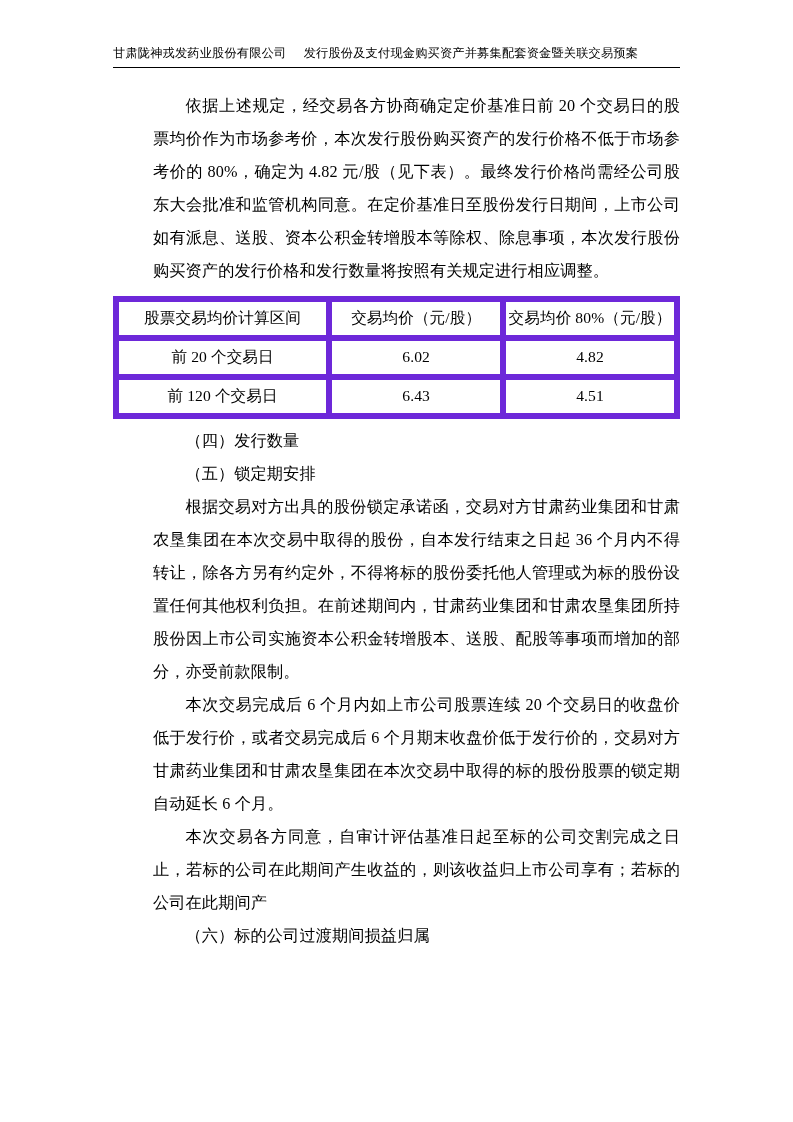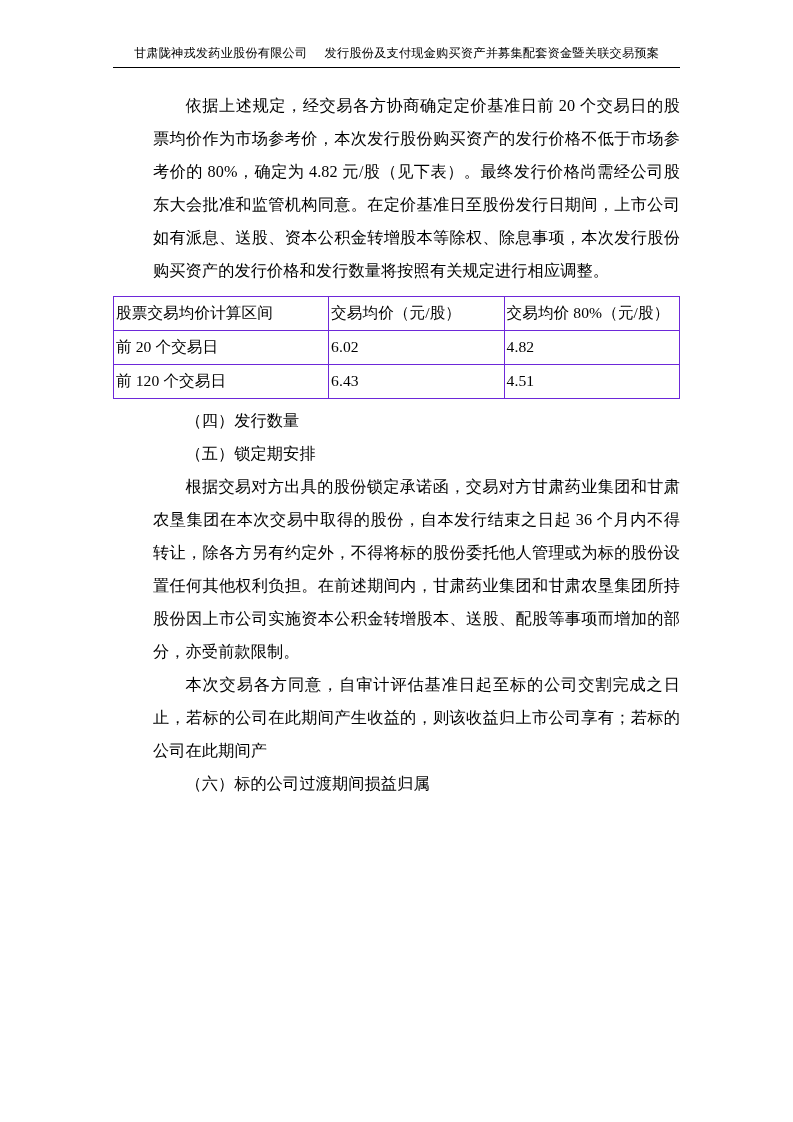--- a/index.html
+++ b/index.html
@@ -24,21 +24,20 @@
     top: 44px;
     width: 567px;
   }
   .header {
     font-size: 12.2px;
     line-height: 1.5;
     letter-spacing: 0.2px;
     padding-bottom: 5px;
     border-bottom: 1.2px solid #000;
     white-space: nowrap;
-    text-align: center;
   }
   .header-left {
     display: inline;
   }
   .header-right {
     display: inline;
     margin-left: 14px;
   }
   .body-text {
     margin-top: 22px;
@@ -54,21 +53,22 @@
     text-indent: 2em;
     margin-left: 40px;
   }
   table.stat {
     border-collapse: collapse;
     width: 100%;
     margin: 8px 0 6px 0;
     font-size: 15.6px;
   }
   table.stat td {
-    border: 1px solid #6d28d9;
+    border: 6px solid #6d28d9;
+    text-align: center;
     padding: 4px 2px 5px 2px;
     line-height: 24px;
   }
   table.stat td.col0 { width: 38%; }
   table.stat td.col1 { width: 31%; }
   table.stat td.col2 { width: 31%; }
   .num { font-family: "Liberation Serif", "DejaVu Serif", serif; }
 </style>
 </head>
 <body>
@@ -103,19 +103,20 @@
             <td class="col1 num">6.43</td>
             <td class="col2 num">4.51</td>
           </tr>
         </tbody>
       </table>
 
       <p class="para indent">（四）发行数量</p>
 
       <p class="para indent">（五）锁定期安排</p>
       <p class="para indent">根据交易对方出具的股份锁定承诺函，交易对方甘肃药业集团和甘肃农垦集团在本次交易中取得的股份，自本发行结束之日起 36 个月内不得转让，除各方另有约定外，不得将标的股份委托他人管理或为标的股份设置任何其他权利负担。在前述期间内，甘肃药业集团和甘肃农垦集团所持股份因上市公司实施资本公积金转增股本、送股、配股等事项而增加的部分，亦受前款限制。</p>
+      <p class="para indent">本次交易完成后 6 个月内如上市公司股票连续 20 个交易日的收盘价低于发行价，或者交易完成后 6 个月期末收盘价低于发行价的，交易对方甘肃药业集团和甘肃农垦集团在本次交易中取得的标的股份股票的锁定期自动延长 6 个月。</p>
 
       <p class="para indent">本次交易各方同意，自审计评估基准日起至标的公司交割完成之日止，若标的公司在此期间产生收益的，则该收益归上市公司享有；若标的公司在此期间产</p>
       <p class="para indent">（六）标的公司过渡期间损益归属</p>
 
     </div>
   </div>
 </div>
 
 </body></html>

